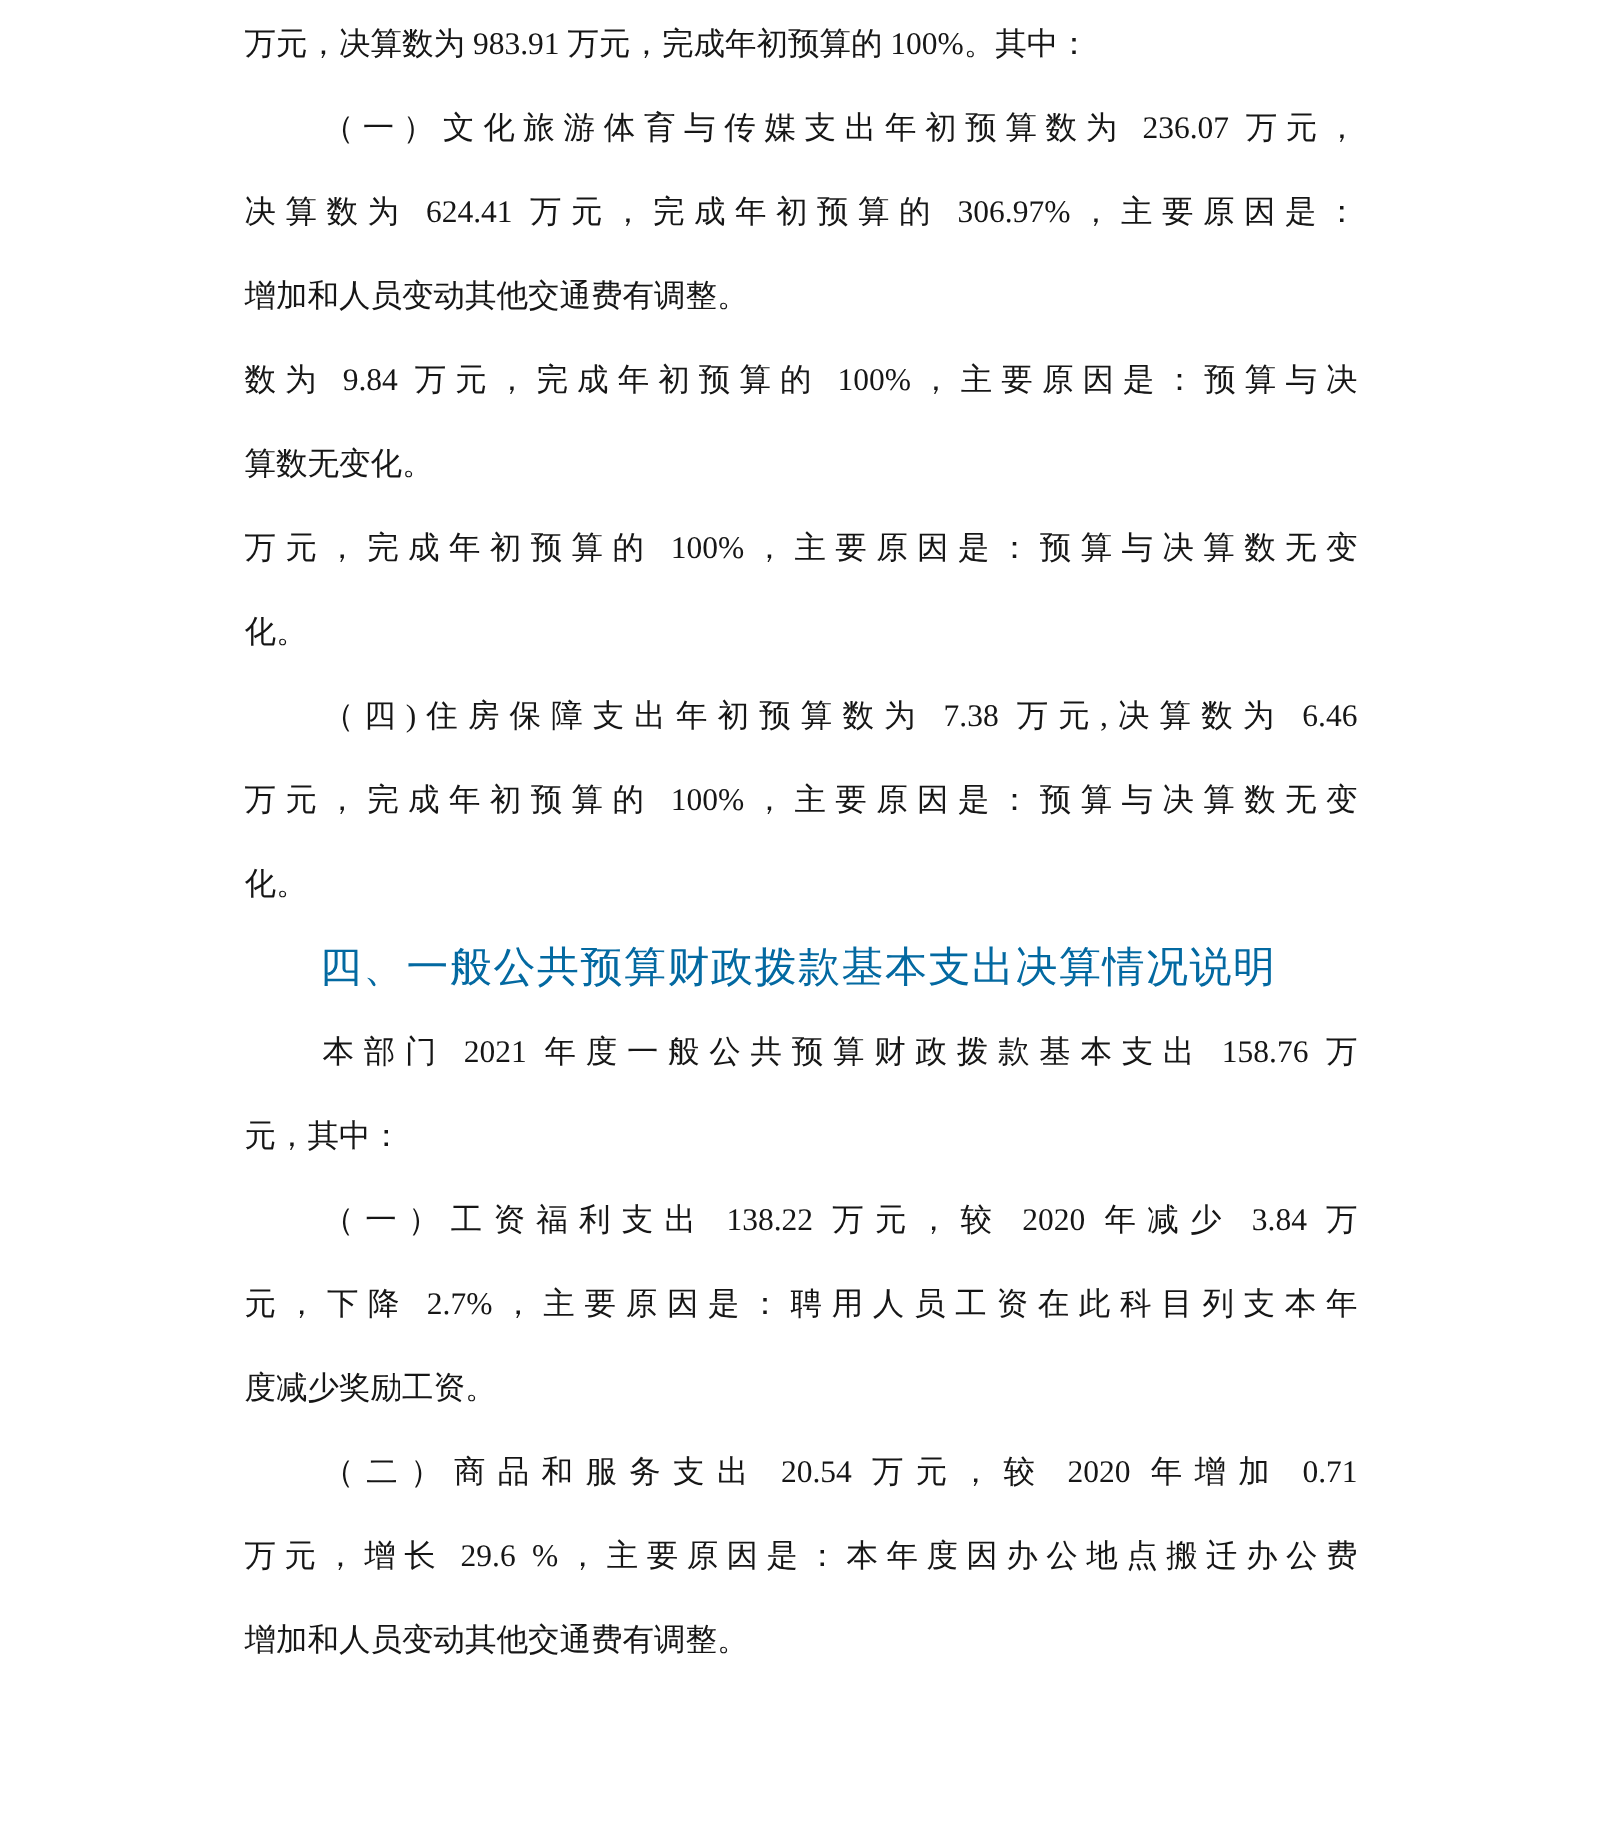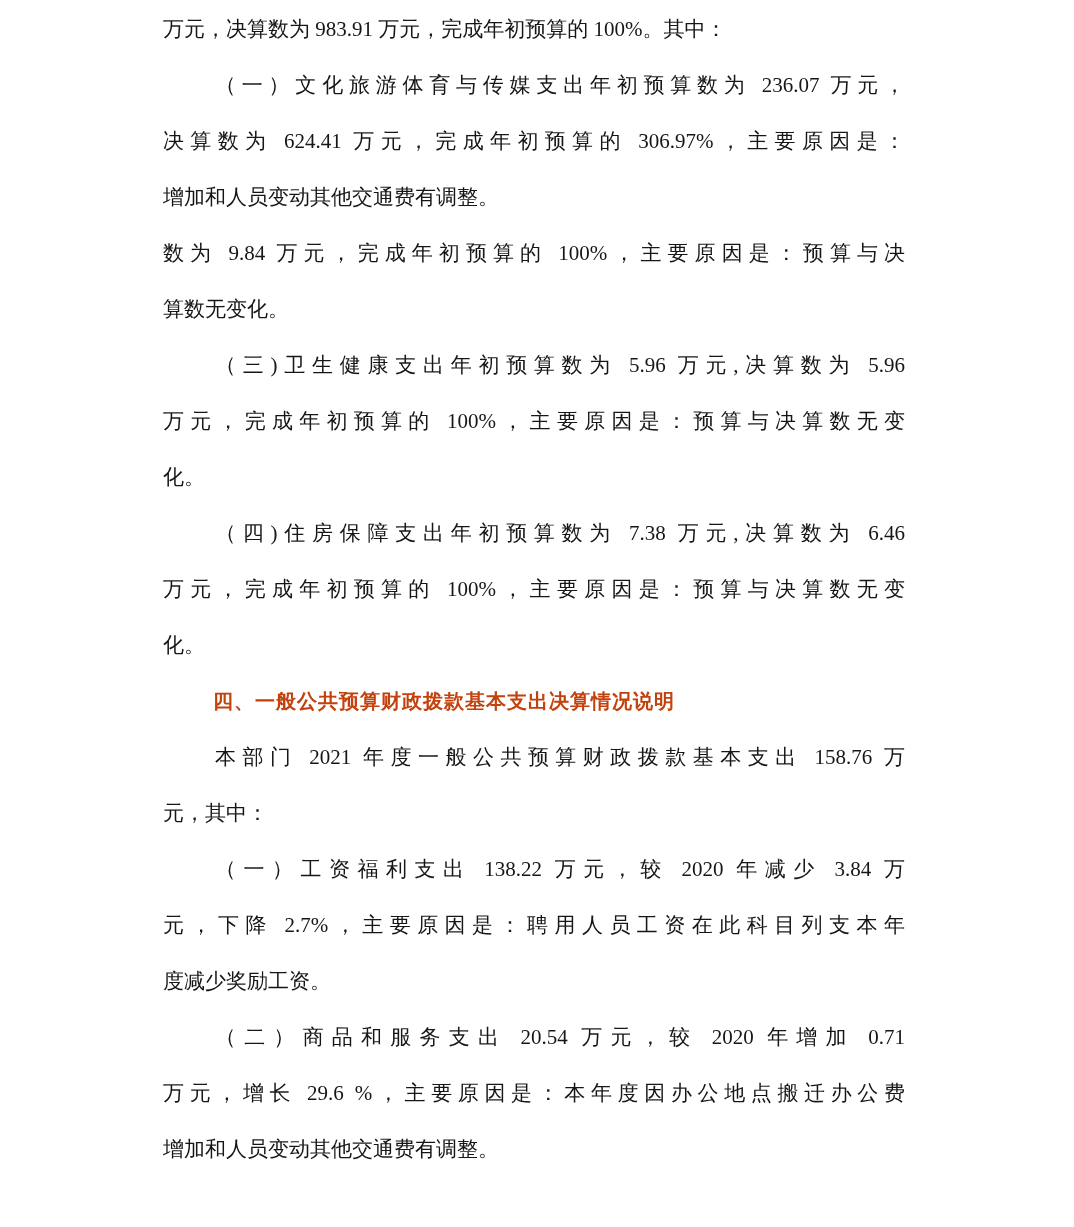--- a/index.html
+++ b/index.html
@@ -27,38 +27,37 @@
   .indent {
     padding-left: 52px;
   }
   .justify {
     text-align: justify;
     text-align-last: justify;
     text-justify: inter-character;
   }
   .heading {
     font-family: "Liberation Sans", "DejaVu Sans", sans-serif;
-    font-weight: 700;
-    font-size: 20px;
-    color: #c2410c;
+    font-weight: 400;
+    font-size: 28px;
+    color: #0369a1;
     padding-left: 50px;
     letter-spacing: 1px;
   }
 </style>
 </head>
 <body>
 
 <div class="page">
   <div class="line">万元，决算数为 983.91 万元，完成年初预算的 100%。其中：</div>
   <div class="line indent justify">（一）文化旅游体育与传媒支出年初预算数为 236.07 万元，</div>
   <div class="line justify">决算数为 624.41 万元，完成年初预算的 306.97%，主要原因是：</div>
   <div class="line">增加和人员变动其他交通费有调整。</div>
   <div class="line justify">数为 9.84 万元，完成年初预算的 100%，主要原因是：预算与决</div>
   <div class="line">算数无变化。</div>
-  <div class="line indent justify">（三)卫生健康支出年初预算数为 5.96 万元,决算数为 5.96</div>
   <div class="line justify">万元，完成年初预算的 100%，主要原因是：预算与决算数无变</div>
   <div class="line">化。</div>
   <div class="line indent justify">（四)住房保障支出年初预算数为 7.38 万元,决算数为 6.46</div>
   <div class="line justify">万元，完成年初预算的 100%，主要原因是：预算与决算数无变</div>
   <div class="line">化。</div>
   <div class="line heading">四、一般公共预算财政拨款基本支出决算情况说明</div>
   <div class="line indent justify">本部门 2021 年度一般公共预算财政拨款基本支出 158.76 万</div>
   <div class="line">元，其中：</div>
   <div class="line indent justify">（一）工资福利支出 138.22 万元，较 2020 年减少 3.84 万</div>
   <div class="line justify">元，下降 2.7%，主要原因是：聘用人员工资在此科目列支本年</div>

